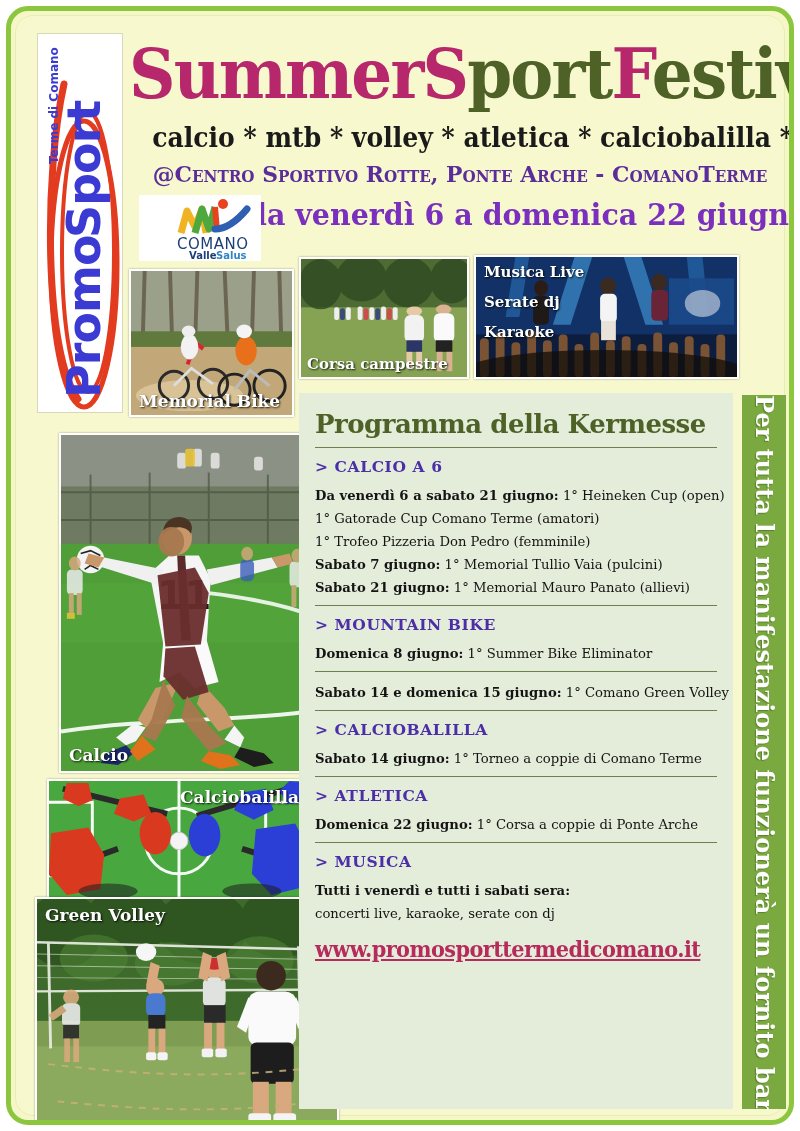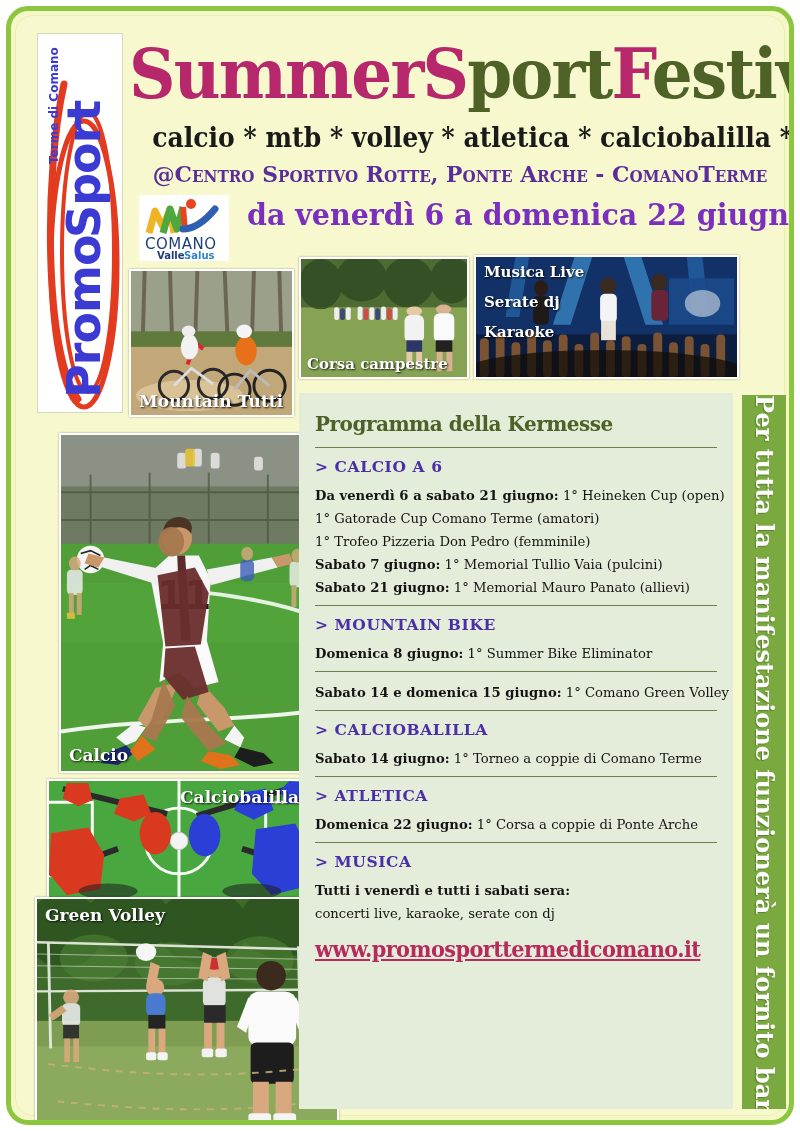--- a/index.html
+++ b/index.html
@@ -37,40 +37,40 @@
   .venue{position:absolute;left:118px;top:150px;width:662px;
          font-family:"DejaVu Serif",serif;font-weight:bold;color:#5b2d9b;
          font-size:23px;line-height:26px;text-align:center;white-space:nowrap;
          font-variant:small-caps;transform:scaleX(0.95);transform-origin:center center;}
   .dates{position:absolute;left:222px;top:186px;width:558px;
          font-family:"DejaVu Serif",serif;font-weight:bold;color:#7b2fbe;
          font-size:30px;line-height:36px;text-align:center;white-space:nowrap;
          transform:scaleX(0.95);transform-origin:center center;}
 
   
-  .comano{position:absolute;left:128px;top:184px;width:90px;height:66px;background:#ffffff;}
+  .comano{position:absolute;left:128px;top:184px;width:90px;height:66px;background:#ffffff;padding-left:32px;}
 
   
   .photo{position:absolute;overflow:hidden;background:#8b5cf6;
          border:2px solid #ffffff;box-sizing:border-box;box-shadow:0 0 2px rgba(0,0,0,.35);}
   .cap{position:absolute;color:#fff;font-family:"DejaVu Serif",serif;font-weight:bold;
        text-shadow:1px 1px 2px rgba(0,0,0,.85);white-space:nowrap;}
 
   #ph-mtb{left:118px;top:258px;width:165px;height:148px;}
   #ph-corsa{left:288px;top:246px;width:170px;height:122px;}
   #ph-music{left:463px;top:244px;width:265px;height:124px;}
   #ph-calcio{left:24px;top:422px;width:264px;height:340px;margin-left:24px;}
   #ph-balilla{left:36px;top:768px;width:264px;height:120px;}
   #ph-volley{left:24px;top:886px;width:304px;height:232px;}
 
   
   .prog{position:absolute;left:288px;top:382px;width:434px;height:716px;
         background:#e4ecda;box-sizing:border-box;padding:14px 16px 0 16px;}
   .prog h1{margin:0 0 6px 0;font-family:"DejaVu Serif",serif;font-weight:bold;
-           color:#4e6126;font-size:20px;line-height:34px;letter-spacing:-0.5px;}
+           color:#4e6126;font-size:26px;line-height:34px;letter-spacing:-0.5px;}
   .rule{height:0;border-top:1.5px solid #6d7f4a;margin:6px 0 9px 0;}
   .sec-title{font-family:"DejaVu Serif",serif;font-weight:bold;color:#4b2ea8;
              font-size:15.5px;line-height:20px;letter-spacing:.6px;margin:2px 0 7px 0;}
   .row{font-family:"DejaVu Serif",serif;color:#141414;font-size:13.2px;
        line-height:23px;white-space:nowrap;}
   .row b{font-weight:bold;}
   .url{font-family:"DejaVu Serif",serif;font-weight:bold;color:#b62a5c;
        font-size:21.5px;line-height:30px;text-decoration:underline;margin-top:10px;
        letter-spacing:-.6px;white-space:nowrap;transform:scaleX(.97);transform-origin:left center;}
 
@@ -146,21 +146,21 @@
           <ellipse cx="59" cy="62" rx="7" ry="6" fill="#eee"></ellipse>
         </g>
         <g>
           <circle cx="106" cy="122" r="16" fill="none" stroke="#222" stroke-width="3"></circle>
           <circle cx="142" cy="118" r="16" fill="none" stroke="#222" stroke-width="3"></circle>
           <path d="M106 122 L122 102 L142 118" fill="none" stroke="#bbb" stroke-width="3"></path>
           <ellipse cx="118" cy="82" rx="11" ry="15" fill="#e8701a"></ellipse>
           <ellipse cx="116" cy="62" rx="8" ry="7" fill="#f4f4f4"></ellipse>
         </g>
       </svg>
-      <div class="cap" style="left:8px;bottom:4px;font-size:17px;">Mountain Tutti</div>
+      <div class="cap" style="left:8px;bottom:4px;font-size:17px;">Memorial Bike</div>
     </div>
 
     <div class="photo" id="ph-corsa">
       <svg width="100%" height="100%" viewBox="0 0 170 122" preserveAspectRatio="none">
         <rect width="170" height="122" fill="#7f9b4e"></rect>
         <rect width="170" height="56" fill="#4e6b33"></rect>
         <rect y="50" width="170" height="72" fill="#86a354"></rect>
         <g fill="#2f4a22" opacity=".8">
           <ellipse cx="20" cy="26" rx="22" ry="26"></ellipse>
             <ellipse cx="62" cy="20" rx="26" ry="24"></ellipse>

